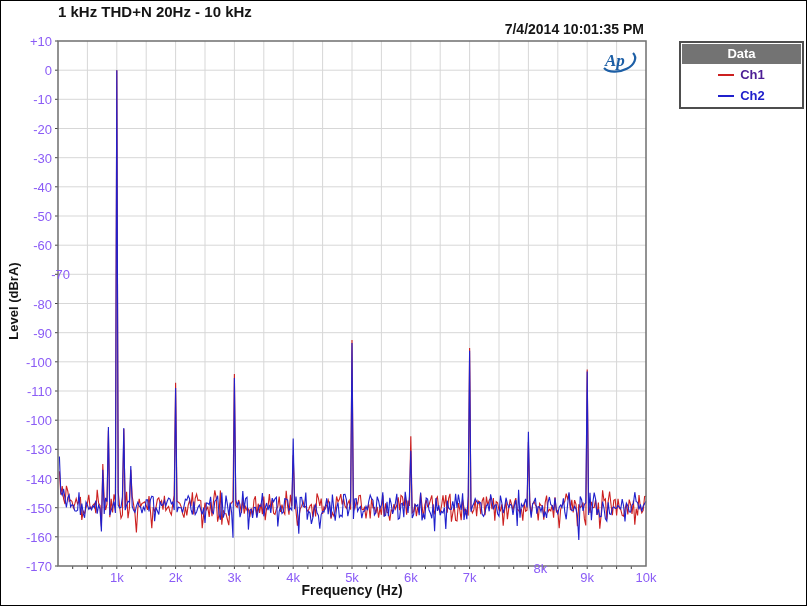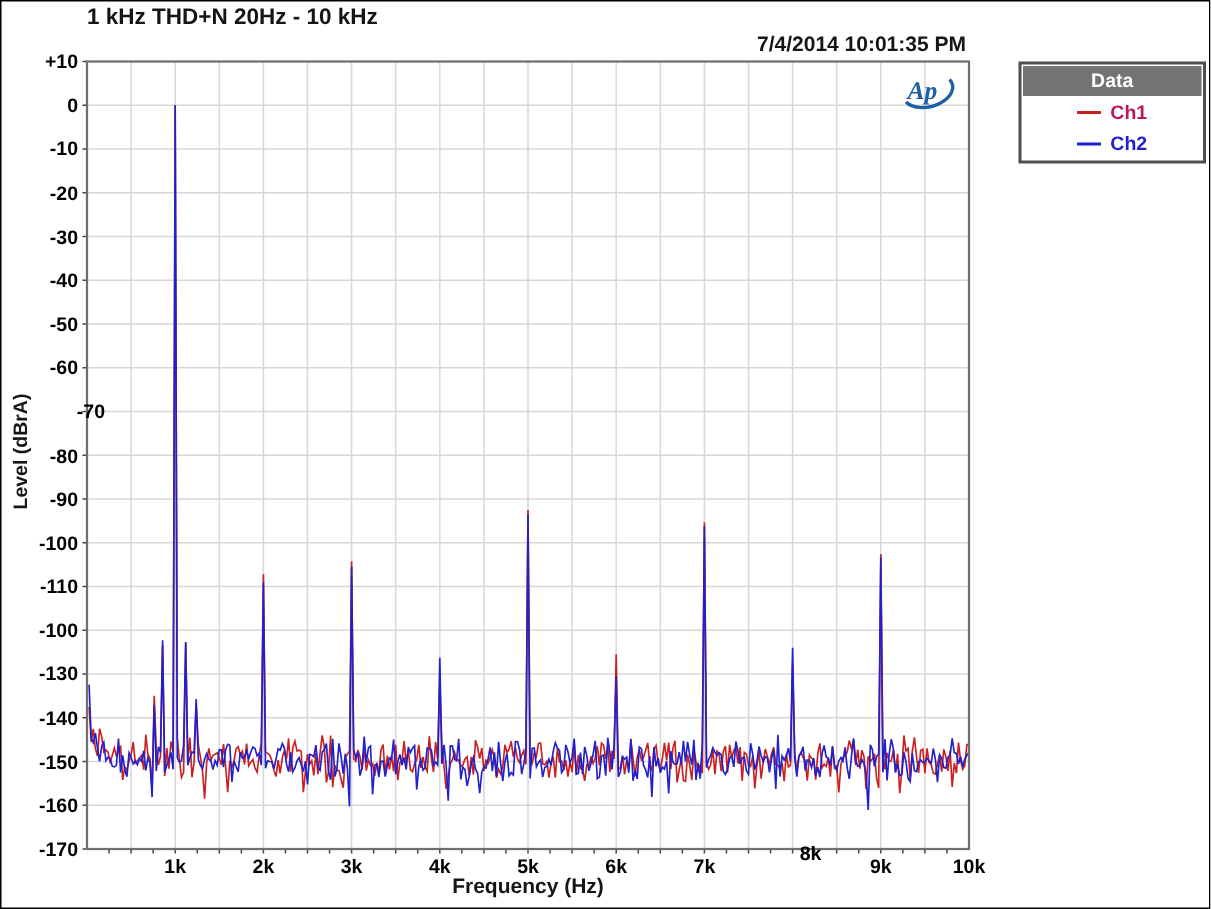--- a/index.html
+++ b/index.html
@@ -6,21 +6,21 @@
   #stage{position:relative;width:807px;height:606px;box-sizing:border-box;border:1px solid #000;
          background:#fff;font-family:"Liberation Sans",sans-serif;overflow:hidden;}
   #chart{position:absolute;left:0;top:0;}
   .title{position:absolute;left:57px;top:2px;width:588px;text-align:left;
          font-size:15px;font-weight:600;color:#151515;}
   .timestamp{position:absolute;top:20px;right:162px;font-size:14px;font-weight:600;color:#151515;}
   .xlabel{position:absolute;left:57px;top:581px;width:588px;text-align:center;
           font-size:14px;font-weight:600;color:#151515;}
   .ylabel{position:absolute;left:-67px;top:292px;width:160px;height:16px;text-align:center;
           font-size:13px;font-weight:600;color:#151515;transform:rotate(-90deg);}
-  .tick{position:absolute;font-size:13px;font-weight:700;color:#000000;white-space:nowrap;}
+  .tick{position:absolute;font-size:13px;font-weight:400;color:#8b5cf6;white-space:nowrap;}
   .ytick{transform:translate(-100%,-50%);}
   .xtick{transform:translate(-50%,0);}
   .legend{position:absolute;left:678px;top:40px;width:125px;box-sizing:border-box;
           border:2px solid #4e4e4e;background:#fff;padding:1px;}
   .legend-header{color:#fff;text-align:center;font-size:13px;font-weight:700;padding:2px 0 3px;}
   .legend-row{display:flex;align-items:center;justify-content:center;gap:6px;
               padding:3px 0;font-size:13px;font-weight:600;cursor:default;}
   .dash{display:inline-block;width:16px;height:0;border-top:2px solid #000;}
   .logo{position:absolute;left:596px;top:45px;width:42px;height:28px;}
 </style>
@@ -80,21 +80,21 @@
     <svg width="42" height="28" viewBox="0 0 42 28">
       <text x="8" y="20" font-family="Liberation Serif, serif" font-style="italic" font-weight="bold" font-size="17" class="logo-text" fill="#1d5fa6">Ap</text>
       <path class="logo-swoosh" d="M7 22 A 15 9.5 -14 1 0 36 7" fill="none" stroke="#1d5fa6" stroke-width="2.2"></path>
     </svg>
   </div>
 
   <div class="legend">
     <div class="legend-header" style="background: #737373; text-align: center;">Data</div>
     <div class="legend-row">
       <span class="dash" style="border-top-color: rgb(204, 32, 32);"></span>
-      <span class="lbl" style="color: #be185d;">Ch1</span>
+      <span class="lbl" style="color: #4c1d95;">Ch1</span>
     </div>
     <div class="legend-row">
       <span class="dash" style="border-top-color: rgb(32, 32, 204);"></span>
       <span class="lbl" style="color: rgb(32, 32, 204);">Ch2</span>
     </div>
   </div>
 
 </div>
 
 </body></html>

